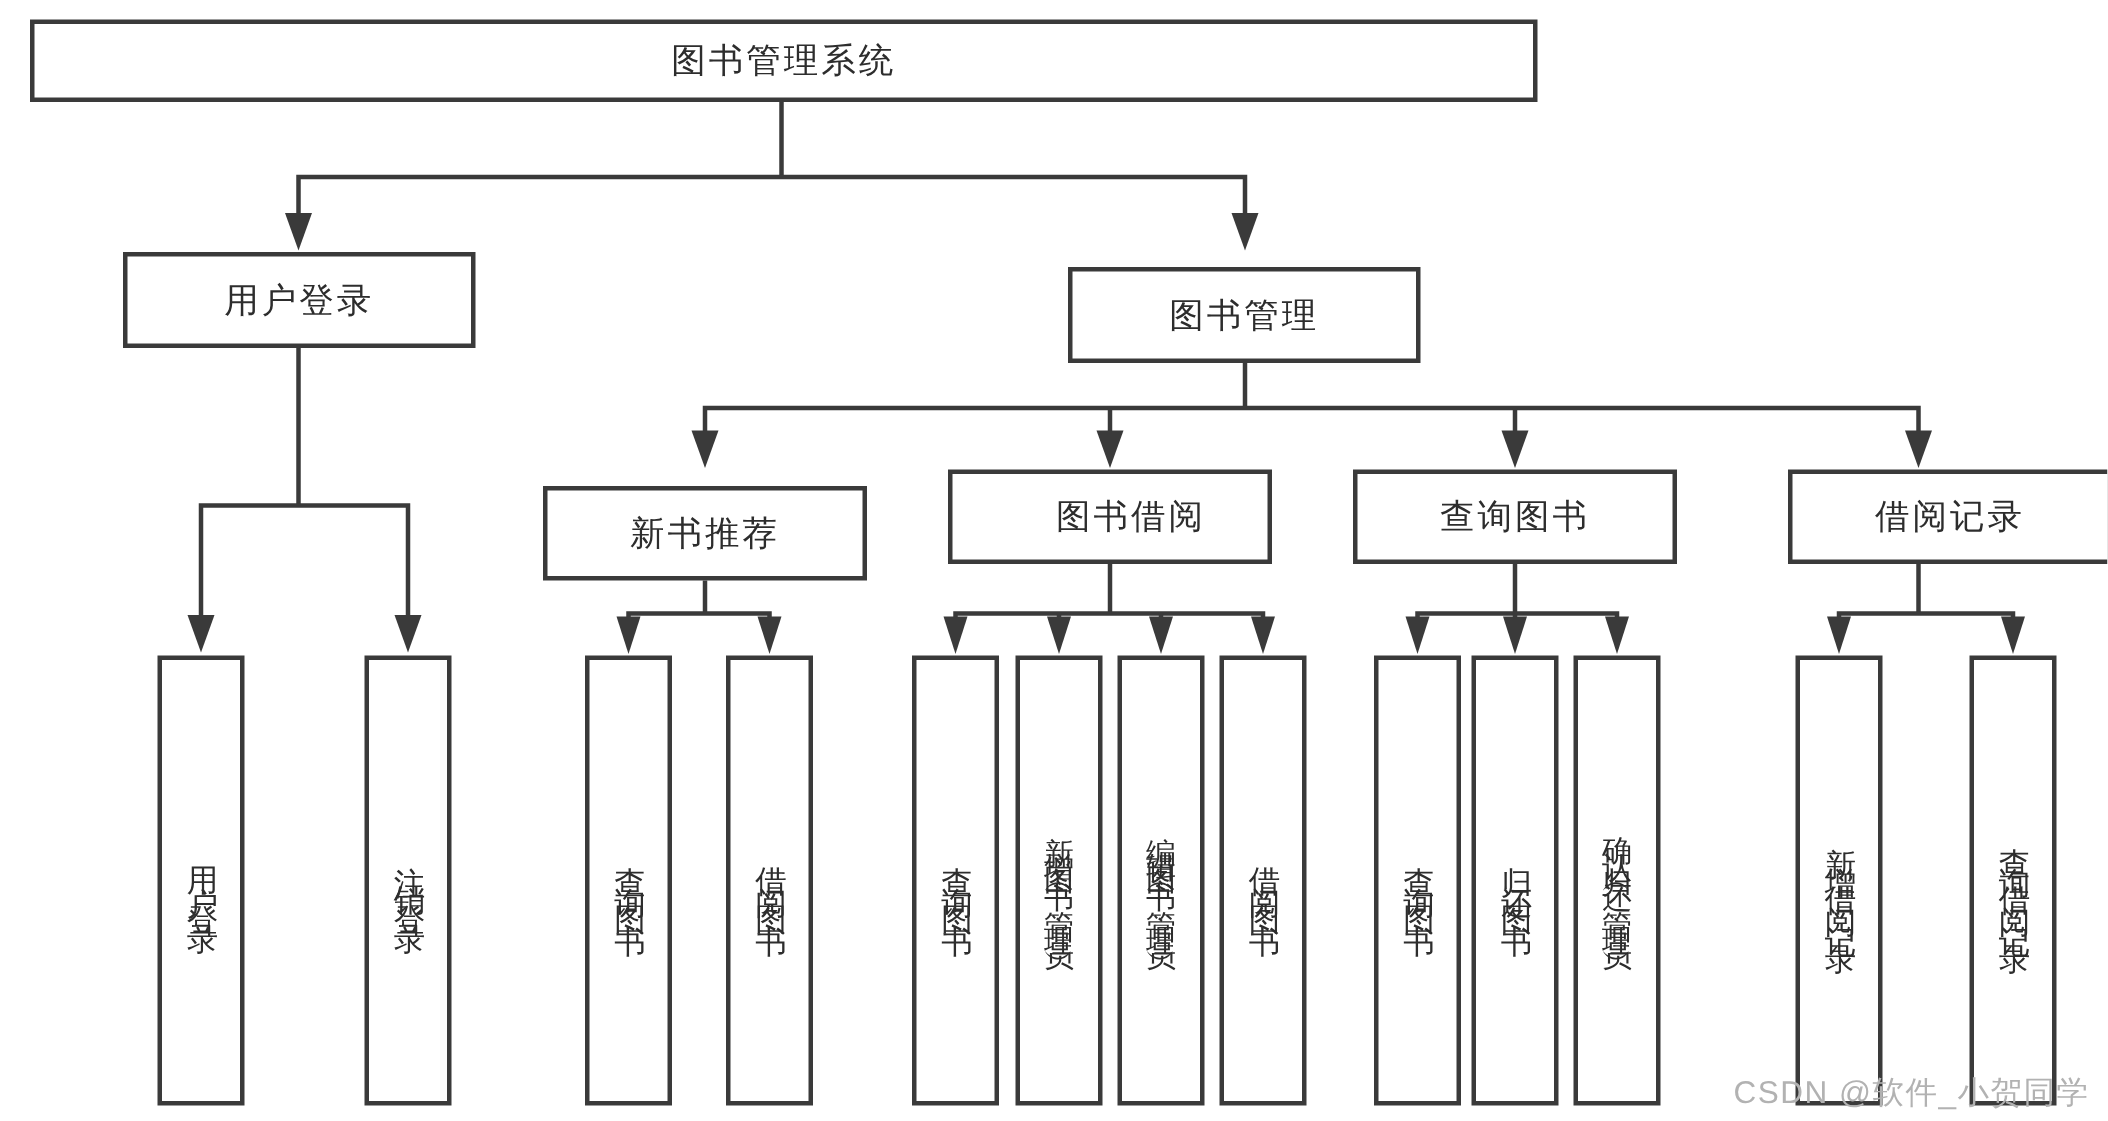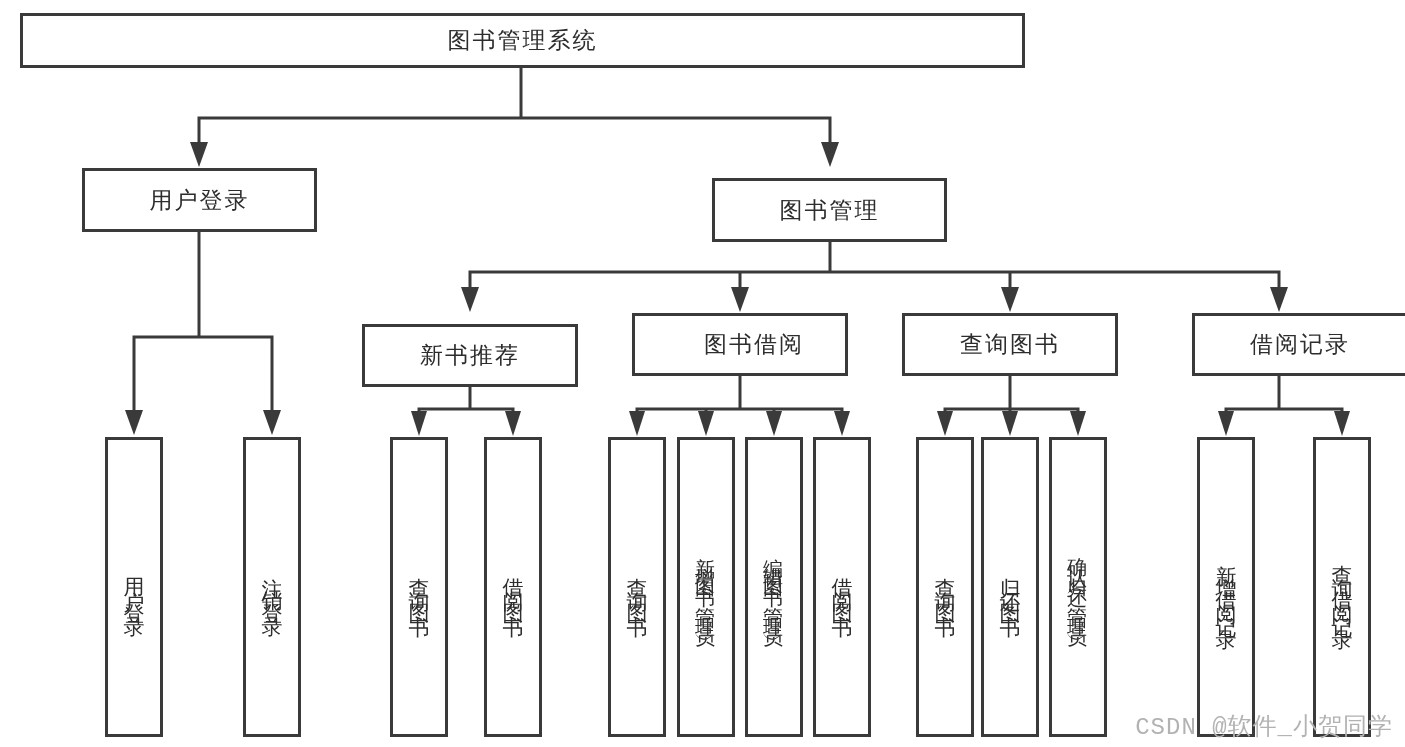--- a/index.html
+++ b/index.html
@@ -71,26 +71,25 @@
     white-space: nowrap;
   }
   .leaf-label.long {
     font-size: 20px;
     letter-spacing: 10px;
   }
   .watermark {
     position: absolute;
     right: 12px;
     bottom: 5px;
-    font-size: 24px;
+    font-size: 21px;
     color: var(--watermark);
     letter-spacing: 1px;
     white-space: nowrap;
     z-index: 5;
-    font-family: Liberation Mono, monospace;
   }
 </style>
 </head>
 <body>
 
 <div class="canvas">
 
   <svg class="connectors" viewBox="0 0 1405 747" xmlns="http://www.w3.org/2000/svg">
 
     <g>

